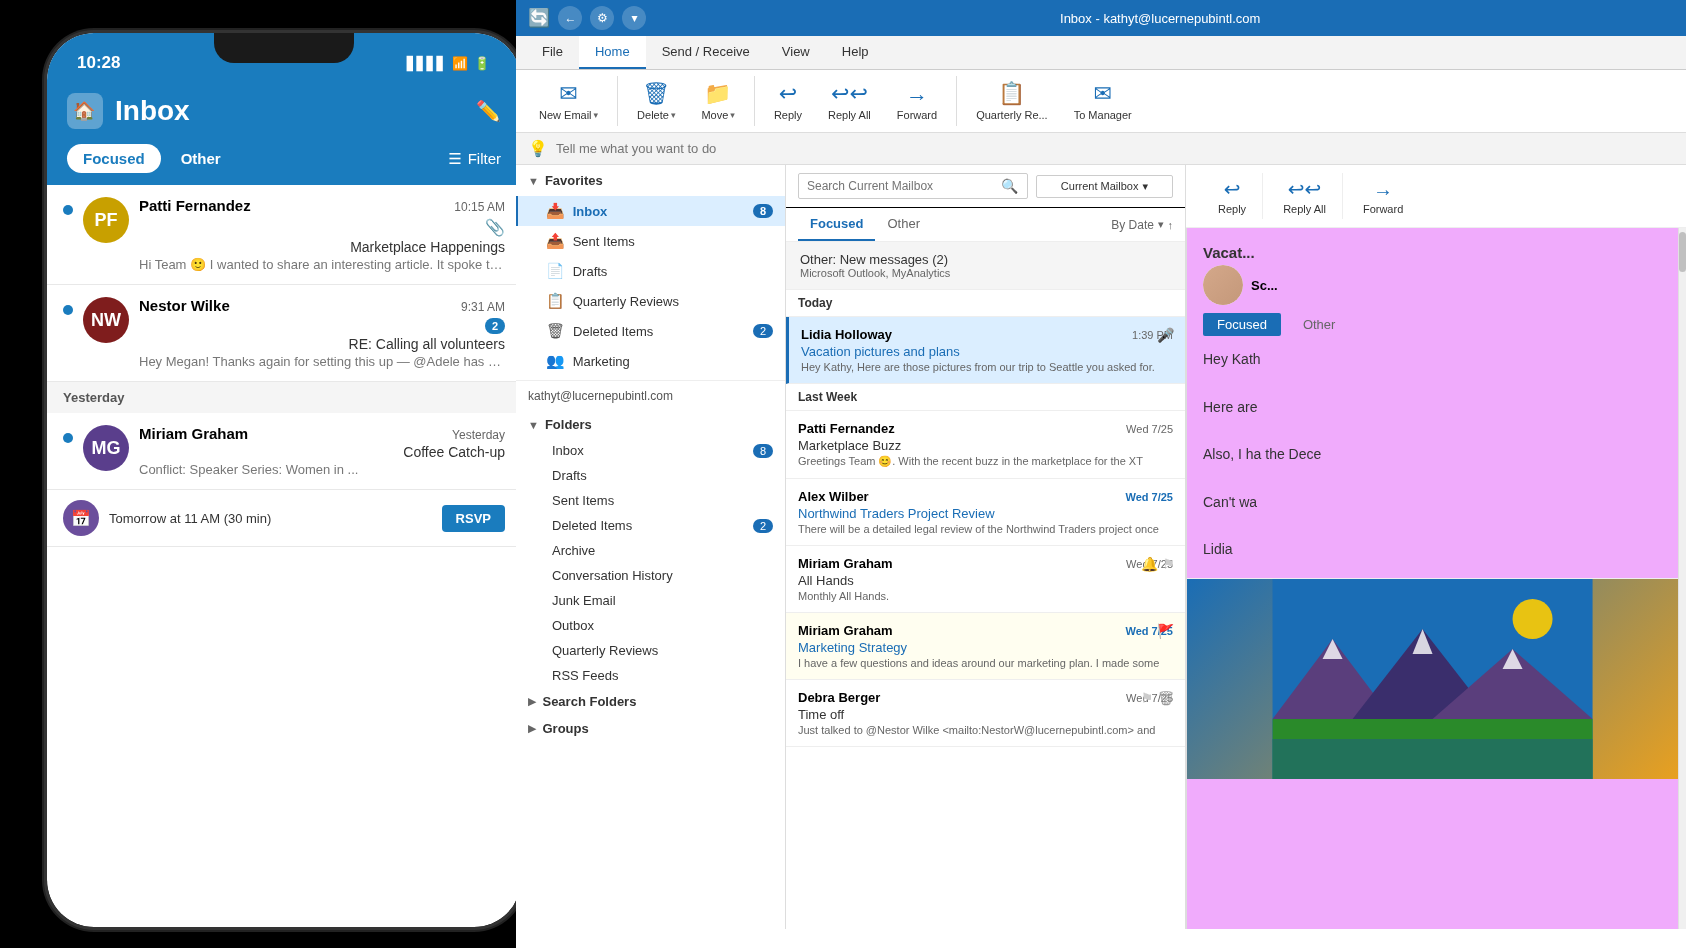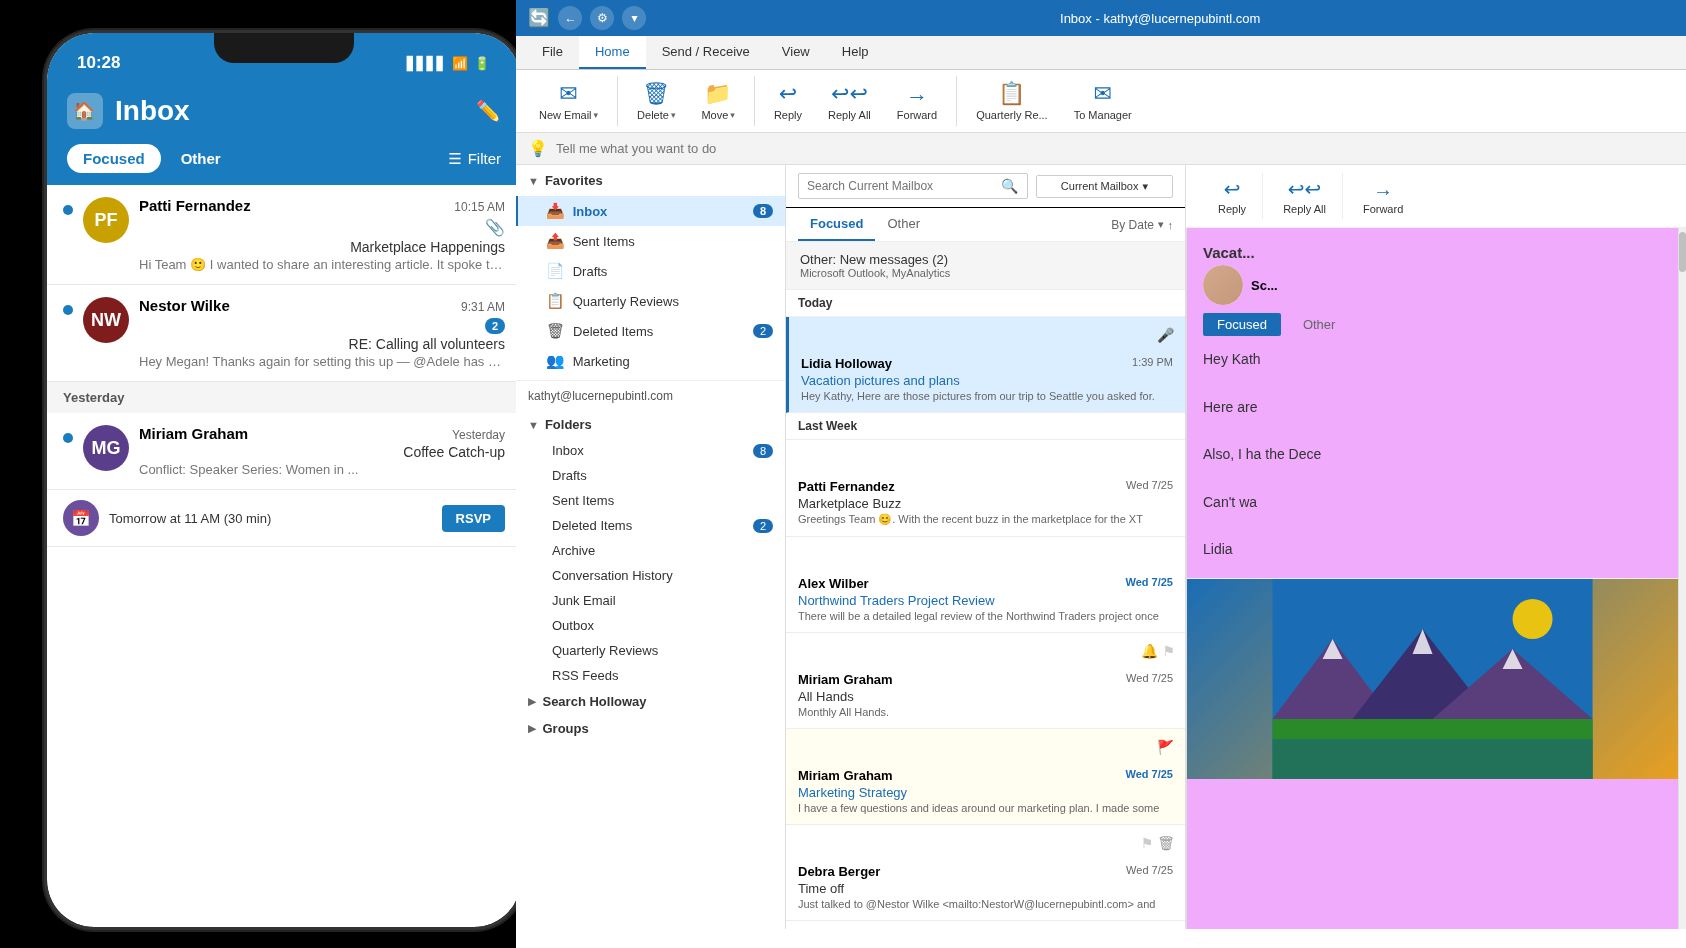--- a/index.html
+++ b/index.html
@@ -627,23 +627,22 @@
       border-left: 3px solid #1a6db5;
     }
 
     .email-list-item.highlighted {
       background: #fffef0;
     }
 
     .email-item-header {
       display: flex;
       justify-content: space-between;
-      align-items: flex-start;
+      align-items: center;
       margin-bottom: 2px;
-      margin-top: 29px;
     }
 
     .email-sender-name {
       font-size: 13px;
       font-weight: 600;
       color: #000;
     }
 
     .email-timestamp {
       font-size: 11px;
@@ -985,21 +984,21 @@
       </div>
       <div class="sidebar-subitem">
         <span>Quarterly Reviews</span>
       </div>
       <div class="sidebar-subitem">
         <span>RSS Feeds</span>
       </div>
 
       <div class="sidebar-subsection">
         <span class="sidebar-chevron">▶</span>
-        <span class="sidebar-section-label">Search Holloway</span>
+        <span class="sidebar-section-label">Search Folders</span>
       </div>
 
       <div class="sidebar-subsection">
         <span class="sidebar-chevron">▶</span>
         <span class="sidebar-section-label">Groups</span>
       </div>
 
     </div>
 
     <div class="email-list-panel">

